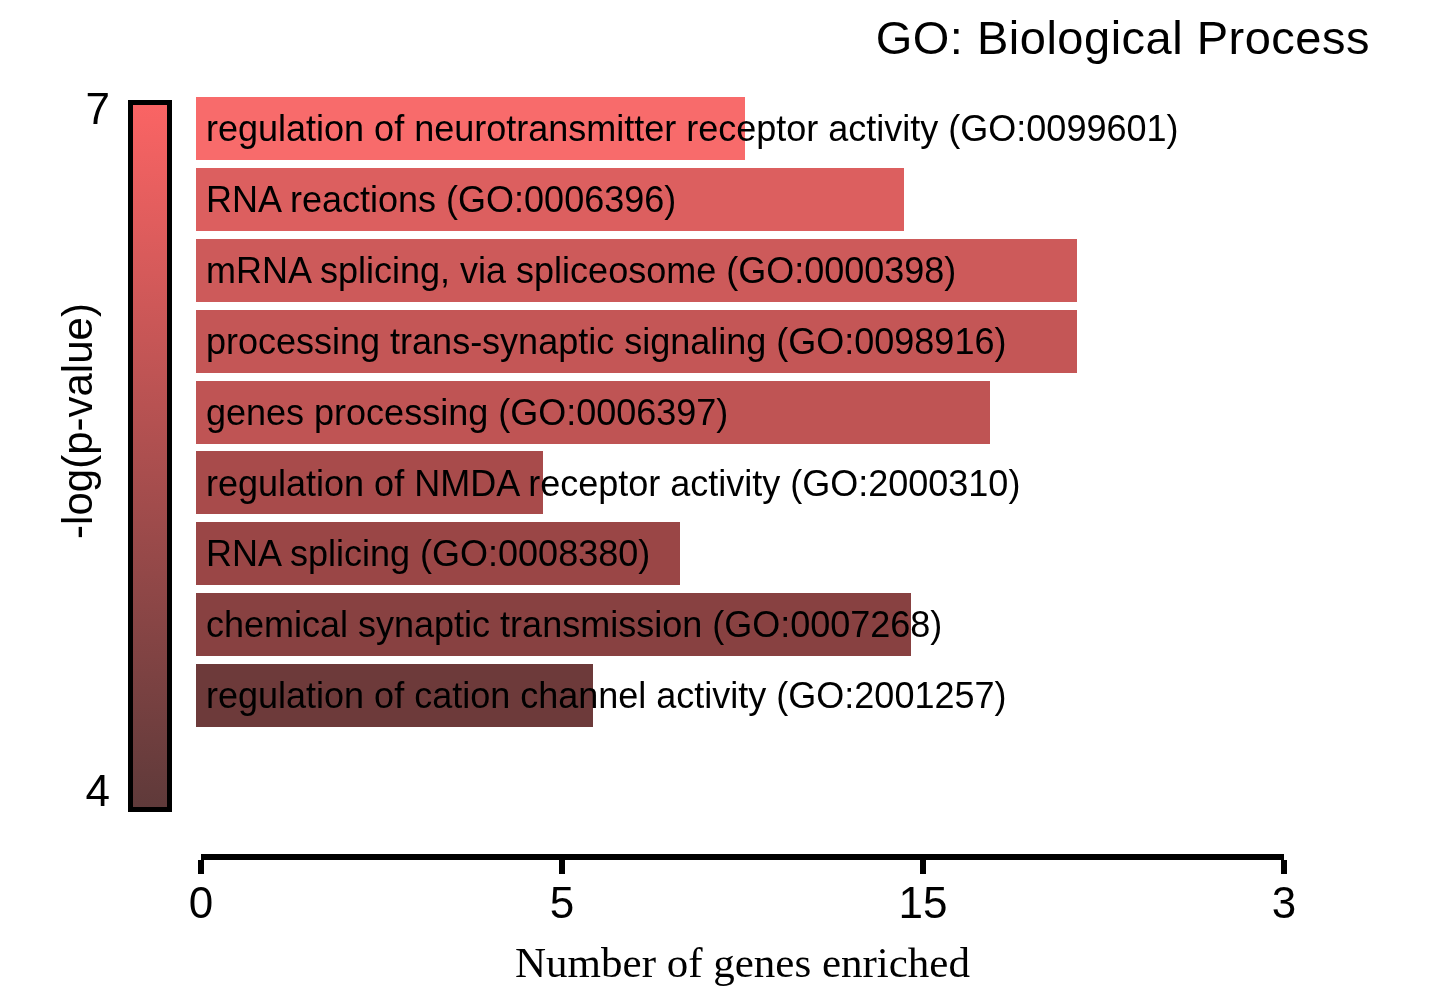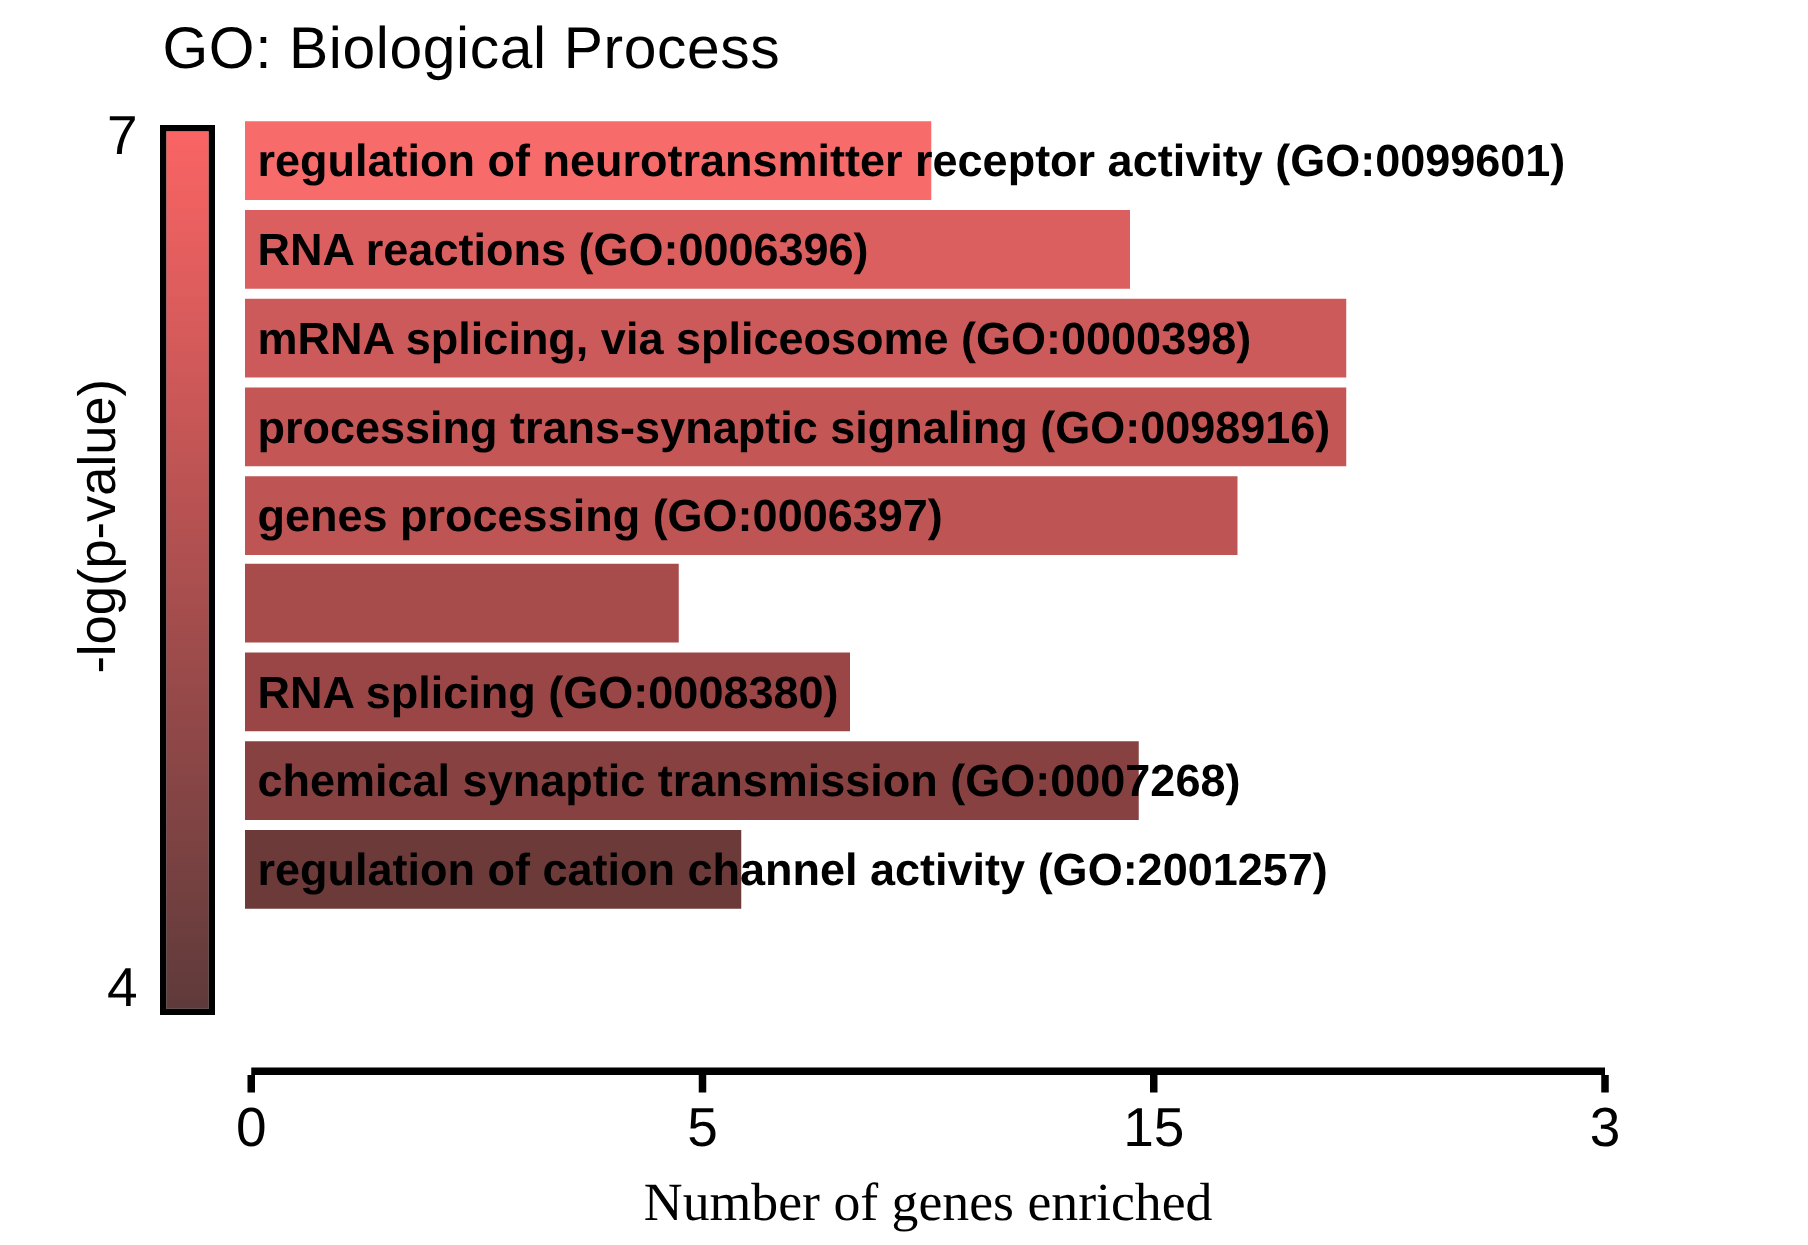--- a/index.html
+++ b/index.html
@@ -10,21 +10,21 @@
     background: #ffffff;
     font-family: "Liberation Sans", sans-serif;
     color: #000;
     overflow: hidden;
   }
   .title {
     position: absolute;
     top: 10px;
     left: 130px;
     width: 1240px;
-    text-align: left;
+    text-align: right;
     font-size: 47px;
     letter-spacing: 0.5px;
     white-space: nowrap;
   }
   
   .colorbar {
     position: absolute;
     left: 128px;
     top: 100px;
     width: 34px;
@@ -79,21 +79,20 @@
     background: #c45656;
   }
   .bar-label {
     position: absolute;
     left: 10px;
     top: 51%;
     transform: translateY(-50%);
     font-size: 36px;
     white-space: nowrap;
     z-index: 2;
-    font-weight: bold;
   }
   
   .xaxis-line {
     position: absolute;
     left: 201px;
     top: 854px;
     width: 1083px;
     height: 6px;
     background: #000;
   }
@@ -164,20 +163,21 @@
     <div class="bar-row">
       <div class="bar" style="width: 81.3333%; background: rgb(196, 86, 86);"></div>
       <div class="bar-label">processing trans-synaptic signaling (GO:0098916)</div>
     </div>
     <div class="bar-row">
       <div class="bar" style="width: 73.3333%; background: rgb(191, 84, 84);"></div>
       <div class="bar-label">genes processing (GO:0006397)</div>
     </div>
     <div class="bar-row">
       <div class="bar" style="width: 32%; background: rgb(168, 75, 75);"></div>
+      <div class="bar-label">regulation of NMDA receptor activity (GO:2000310)</div>
     </div>
     <div class="bar-row">
       <div class="bar" style="width: 44.6667%; background: rgb(154, 70, 70);"></div>
       <div class="bar-label">RNA splicing (GO:0008380)</div>
     </div>
     <div class="bar-row">
       <div class="bar" style="width: 66%; background: rgb(136, 65, 65);"></div>
       <div class="bar-label">chemical synaptic transmission (GO:0007268)</div>
     </div>
     <div class="bar-row">

